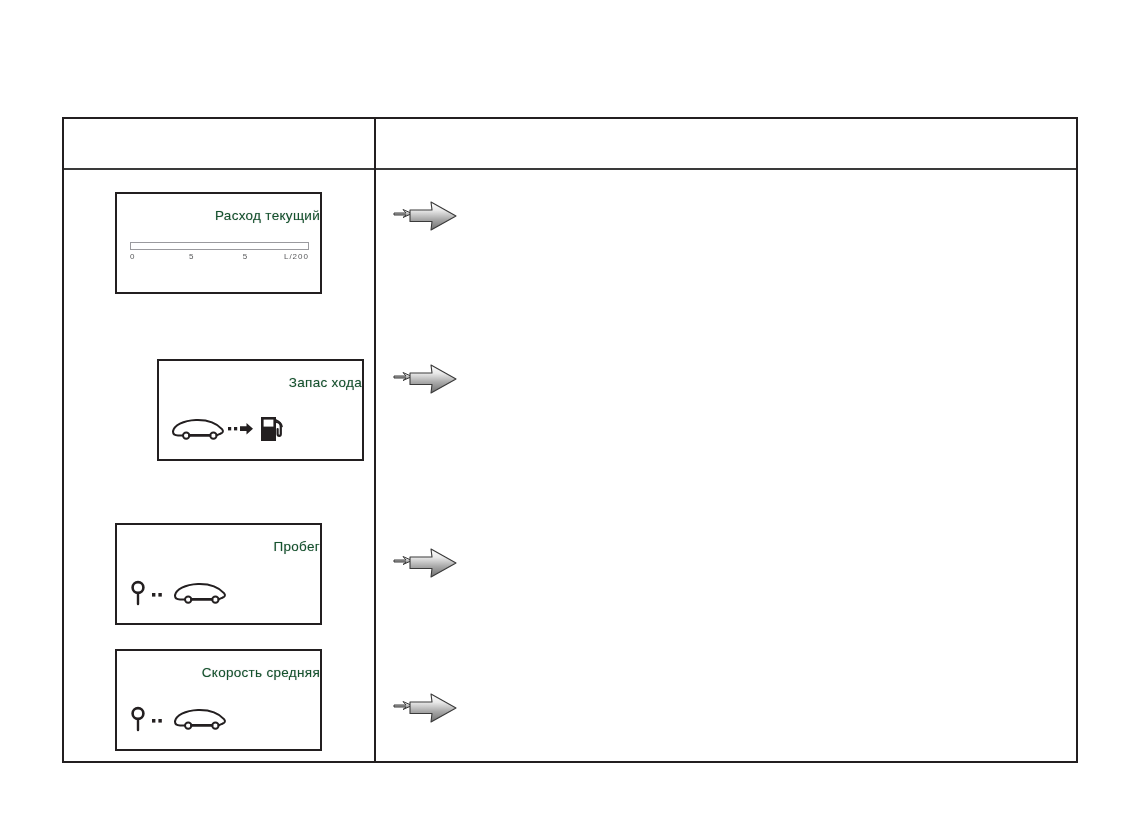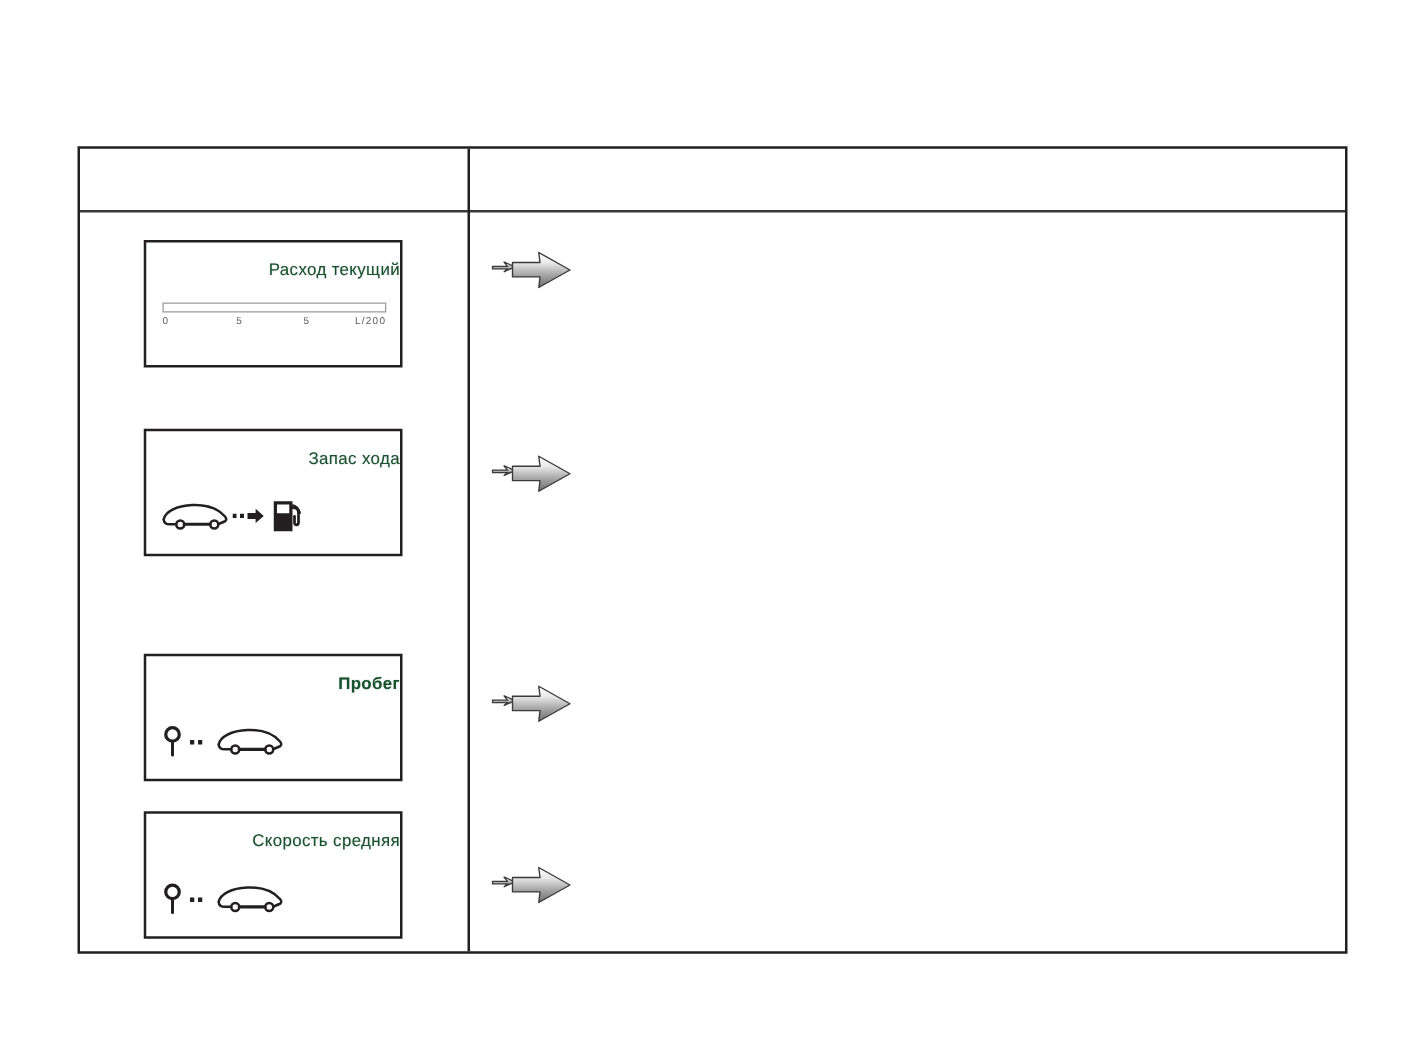--- a/index.html
+++ b/index.html
@@ -222,21 +222,21 @@
             <path d="M4 17 L16 17 L13 13.5 L22 17.5 L13 21.5 L16 19 L4 19 Z" fill="url(#agrad1)" stroke="#3a3a3a" stroke-width="1"></path>
             <path d="M20 14 L42 14 L41 6 L66 20 L41 34 L42 25.5 L20 25.5 Z" fill="url(#agrad1)" stroke="#3a3a3a" stroke-width="1.1" stroke-linejoin="round"></path>
           </svg>
         </div>
         <div class="desc-text" style="top:26px;"></div>
       </div>
     </div>
 
     <div class="row" style="top:172px;height:165px;">
       <div class="row-left">
-        <div class="lcd" style="top:1px;">
+        <div class="lcd" style="top:17px;margin-left:42px;">
           <div class="lcd-title t-top">Запас хода</div>
 
           <div class="lcd-icons">
 
             <span>
               <svg width="56" height="24" viewBox="0 0 56 24" aria-hidden="true">
                 <path d="M3 14.5 C4 8.5, 13 3.5, 26 3 C38 2.6, 47 6.5, 52 12.2 C53.6 14, 53.2 16, 50.6 16.6" fill="none" stroke="#231f20" stroke-width="2" stroke-linecap="round"></path>
                 <path d="M3 14.5 C3 17, 5 18.4, 8 18.4 L13 18.4" fill="none" stroke="#231f20" stroke-width="2" stroke-linecap="round"></path>
                 <path d="M19.5 18.4 L40 18.4" fill="none" stroke="#231f20" stroke-width="2.6" stroke-linecap="round"></path>
                 <path d="M46.5 18.4 L50.6 16.6" fill="none" stroke="#231f20" stroke-width="2" stroke-linecap="round"></path>
@@ -271,21 +271,21 @@
             <path d="M4 17 L16 17 L13 13.5 L22 17.5 L13 21.5 L16 19 L4 19 Z" fill="url(#agrad1)" stroke="#3a3a3a" stroke-width="1"></path>
             <path d="M20 14 L42 14 L41 6 L66 20 L41 34 L42 25.5 L20 25.5 Z" fill="url(#agrad1)" stroke="#3a3a3a" stroke-width="1.1" stroke-linejoin="round"></path>
           </svg>
         </div>
         <div class="desc-text" style="top:17px;"></div>
       </div>
     </div>
 
     <div class="row" style="top:337px;height:140px;">
       <div class="row-left">
-        <div class="lcd" style="top:16px;font-weight:bold;">
+        <div class="lcd" style="top:16px;">
           <div class="lcd-title t-top">Пробег</div>
 
           <div class="lcd-icons">
             <span>
               <svg width="20" height="28" viewBox="0 0 20 28" aria-hidden="true">
                 <circle cx="10" cy="8.5" r="5.4" fill="none" stroke="#231f20" stroke-width="2.6"></circle>
                 <path d="M10 14.2 L10 25" fill="none" stroke="#231f20" stroke-width="2.4" stroke-linecap="round"></path>
               </svg>
             </span>
             <span style="margin-left:3px;">

